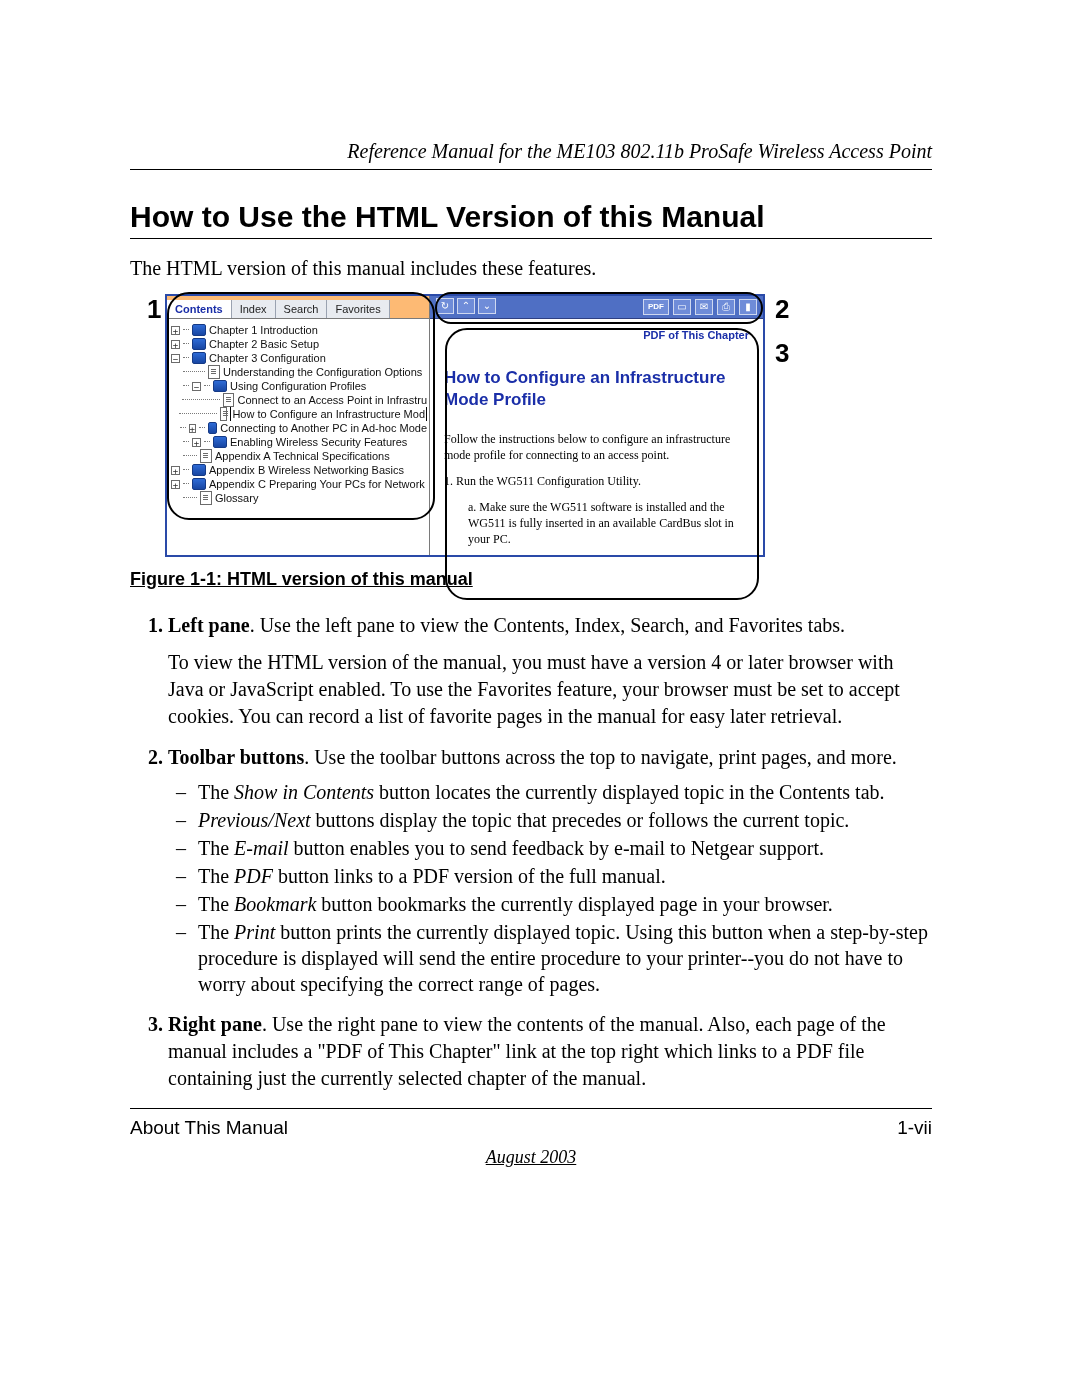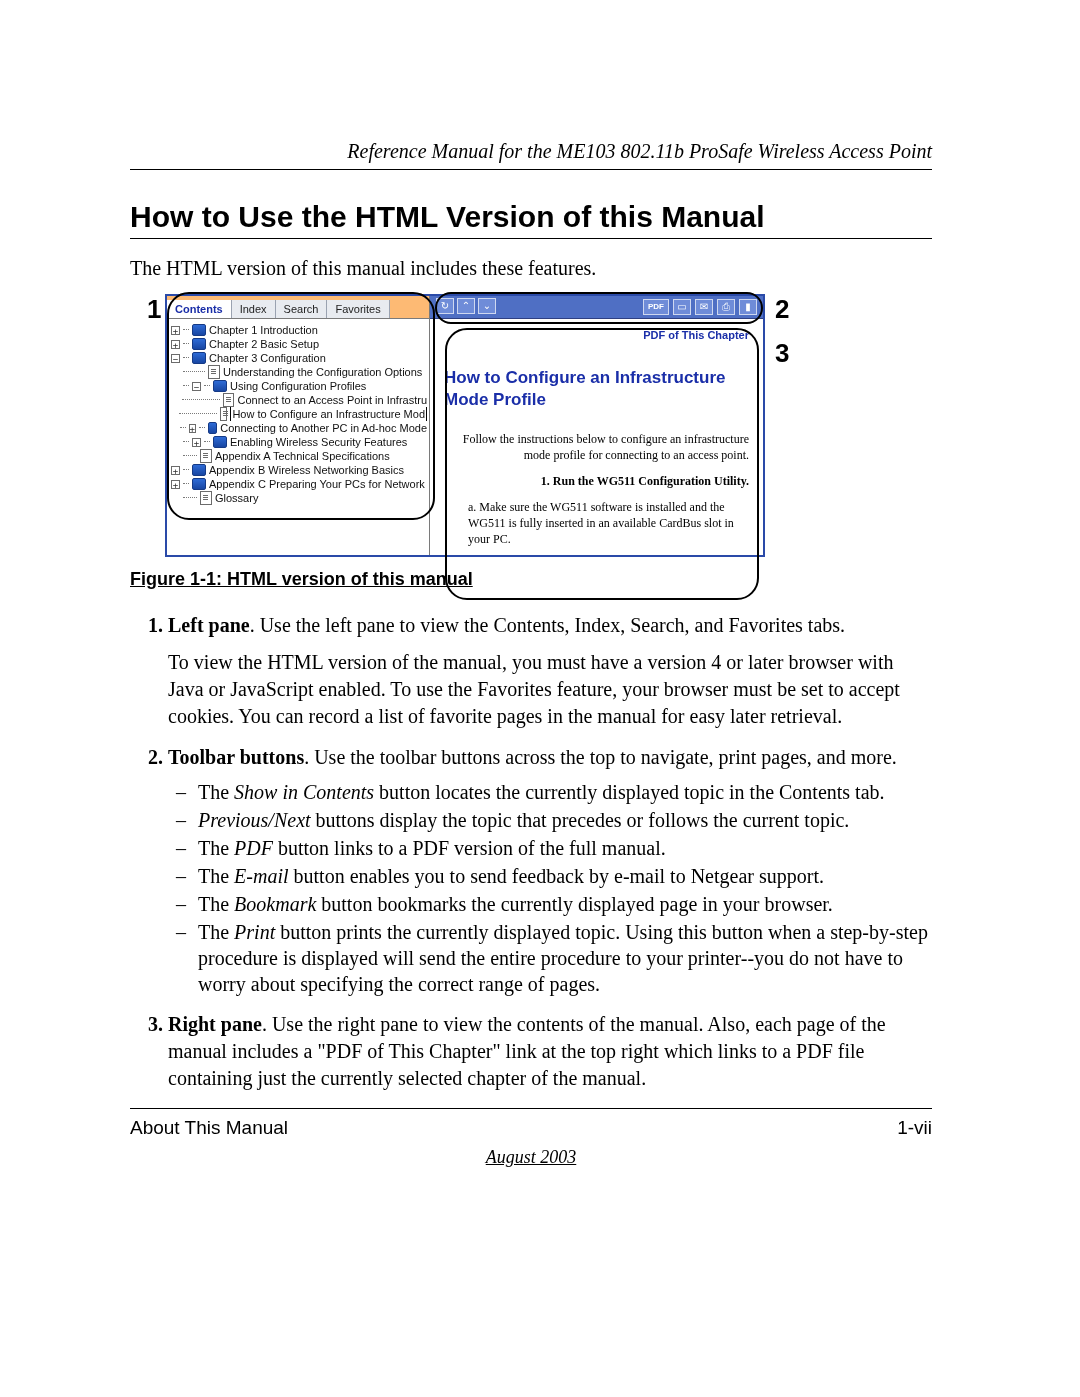--- a/index.html
+++ b/index.html
@@ -189,23 +189,22 @@
   .content-h {
     font: bold 17px Arial, Helvetica, sans-serif;
     color: #1a2ea8;
     line-height: 22px;
     margin: 0 0 20px 0;
   }
   .content-p {
     font: 12px/16px "Times New Roman", Times, serif;
     color: #000;
     margin: 0 0 10px 0;
-    text-align: right;
-  }
-  .content-strong { font-weight: bold; }
+  }
+  .content-strong { font-weight: normal; }
   .content-sub {
     font: 12px/16px "Times New Roman", Times, serif;
     margin: 0 0 0 24px;
   }
 
   
   .roundbox {
     position: absolute;
     border: 2px solid #000;
     border-radius: 22px;
@@ -419,22 +418,22 @@
   <ol class="main-list">
     <li>
       <span class="li-title">Left pane</span><span>. Use the left pane to view the Contents, Index, Search, and Favorites tabs.</span>
       <p>To view the HTML version of the manual, you must have a version 4 or later browser with Java or JavaScript enabled. To use the Favorites feature, your browser must be set to accept cookies. You can record a list of favorite pages in the manual for easy later retrieval.</p>
     </li>
     <li>
       <span class="li-title">Toolbar buttons</span><span>. Use the toolbar buttons across the top to navigate, print pages, and more.</span>
       <ul class="sub">
         <li><span>The </span><em>Show in Contents</em><span> button locates the currently displayed topic in the Contents tab.</span></li>
         <li><em>Previous/Next</em><span> buttons display the topic that precedes or follows the current topic.</span></li>
+        <li><span>The </span><em>E-mail</em><span> button enables you to send feedback by e-mail to Netgear support.</span></li>
         <li><span>The </span><em>PDF</em><span> button links to a PDF version of the full manual.</span></li>
-        <li><span>The </span><em>E-mail</em><span> button enables you to send feedback by e-mail to Netgear support.</span></li>
         <li><span>The </span><em>Bookmark</em><span> button bookmarks the currently displayed page in your browser.</span></li>
         <li><span>The </span><em>Print</em><span> button prints the currently displayed topic. Using this button when a step-by-step procedure is displayed will send the entire procedure to your printer--you do not have to worry about specifying the correct range of pages.</span></li>
       </ul>
     </li>
     <li>
       <span class="li-title">Right pane</span><span>. Use the right pane to view the contents of the manual. Also, each page of the manual includes a "PDF of This Chapter" link at the top right which links to a PDF file containing just the currently selected chapter of the manual.</span>
     </li>
   </ol>
 
   <hr class="foot-rule">

